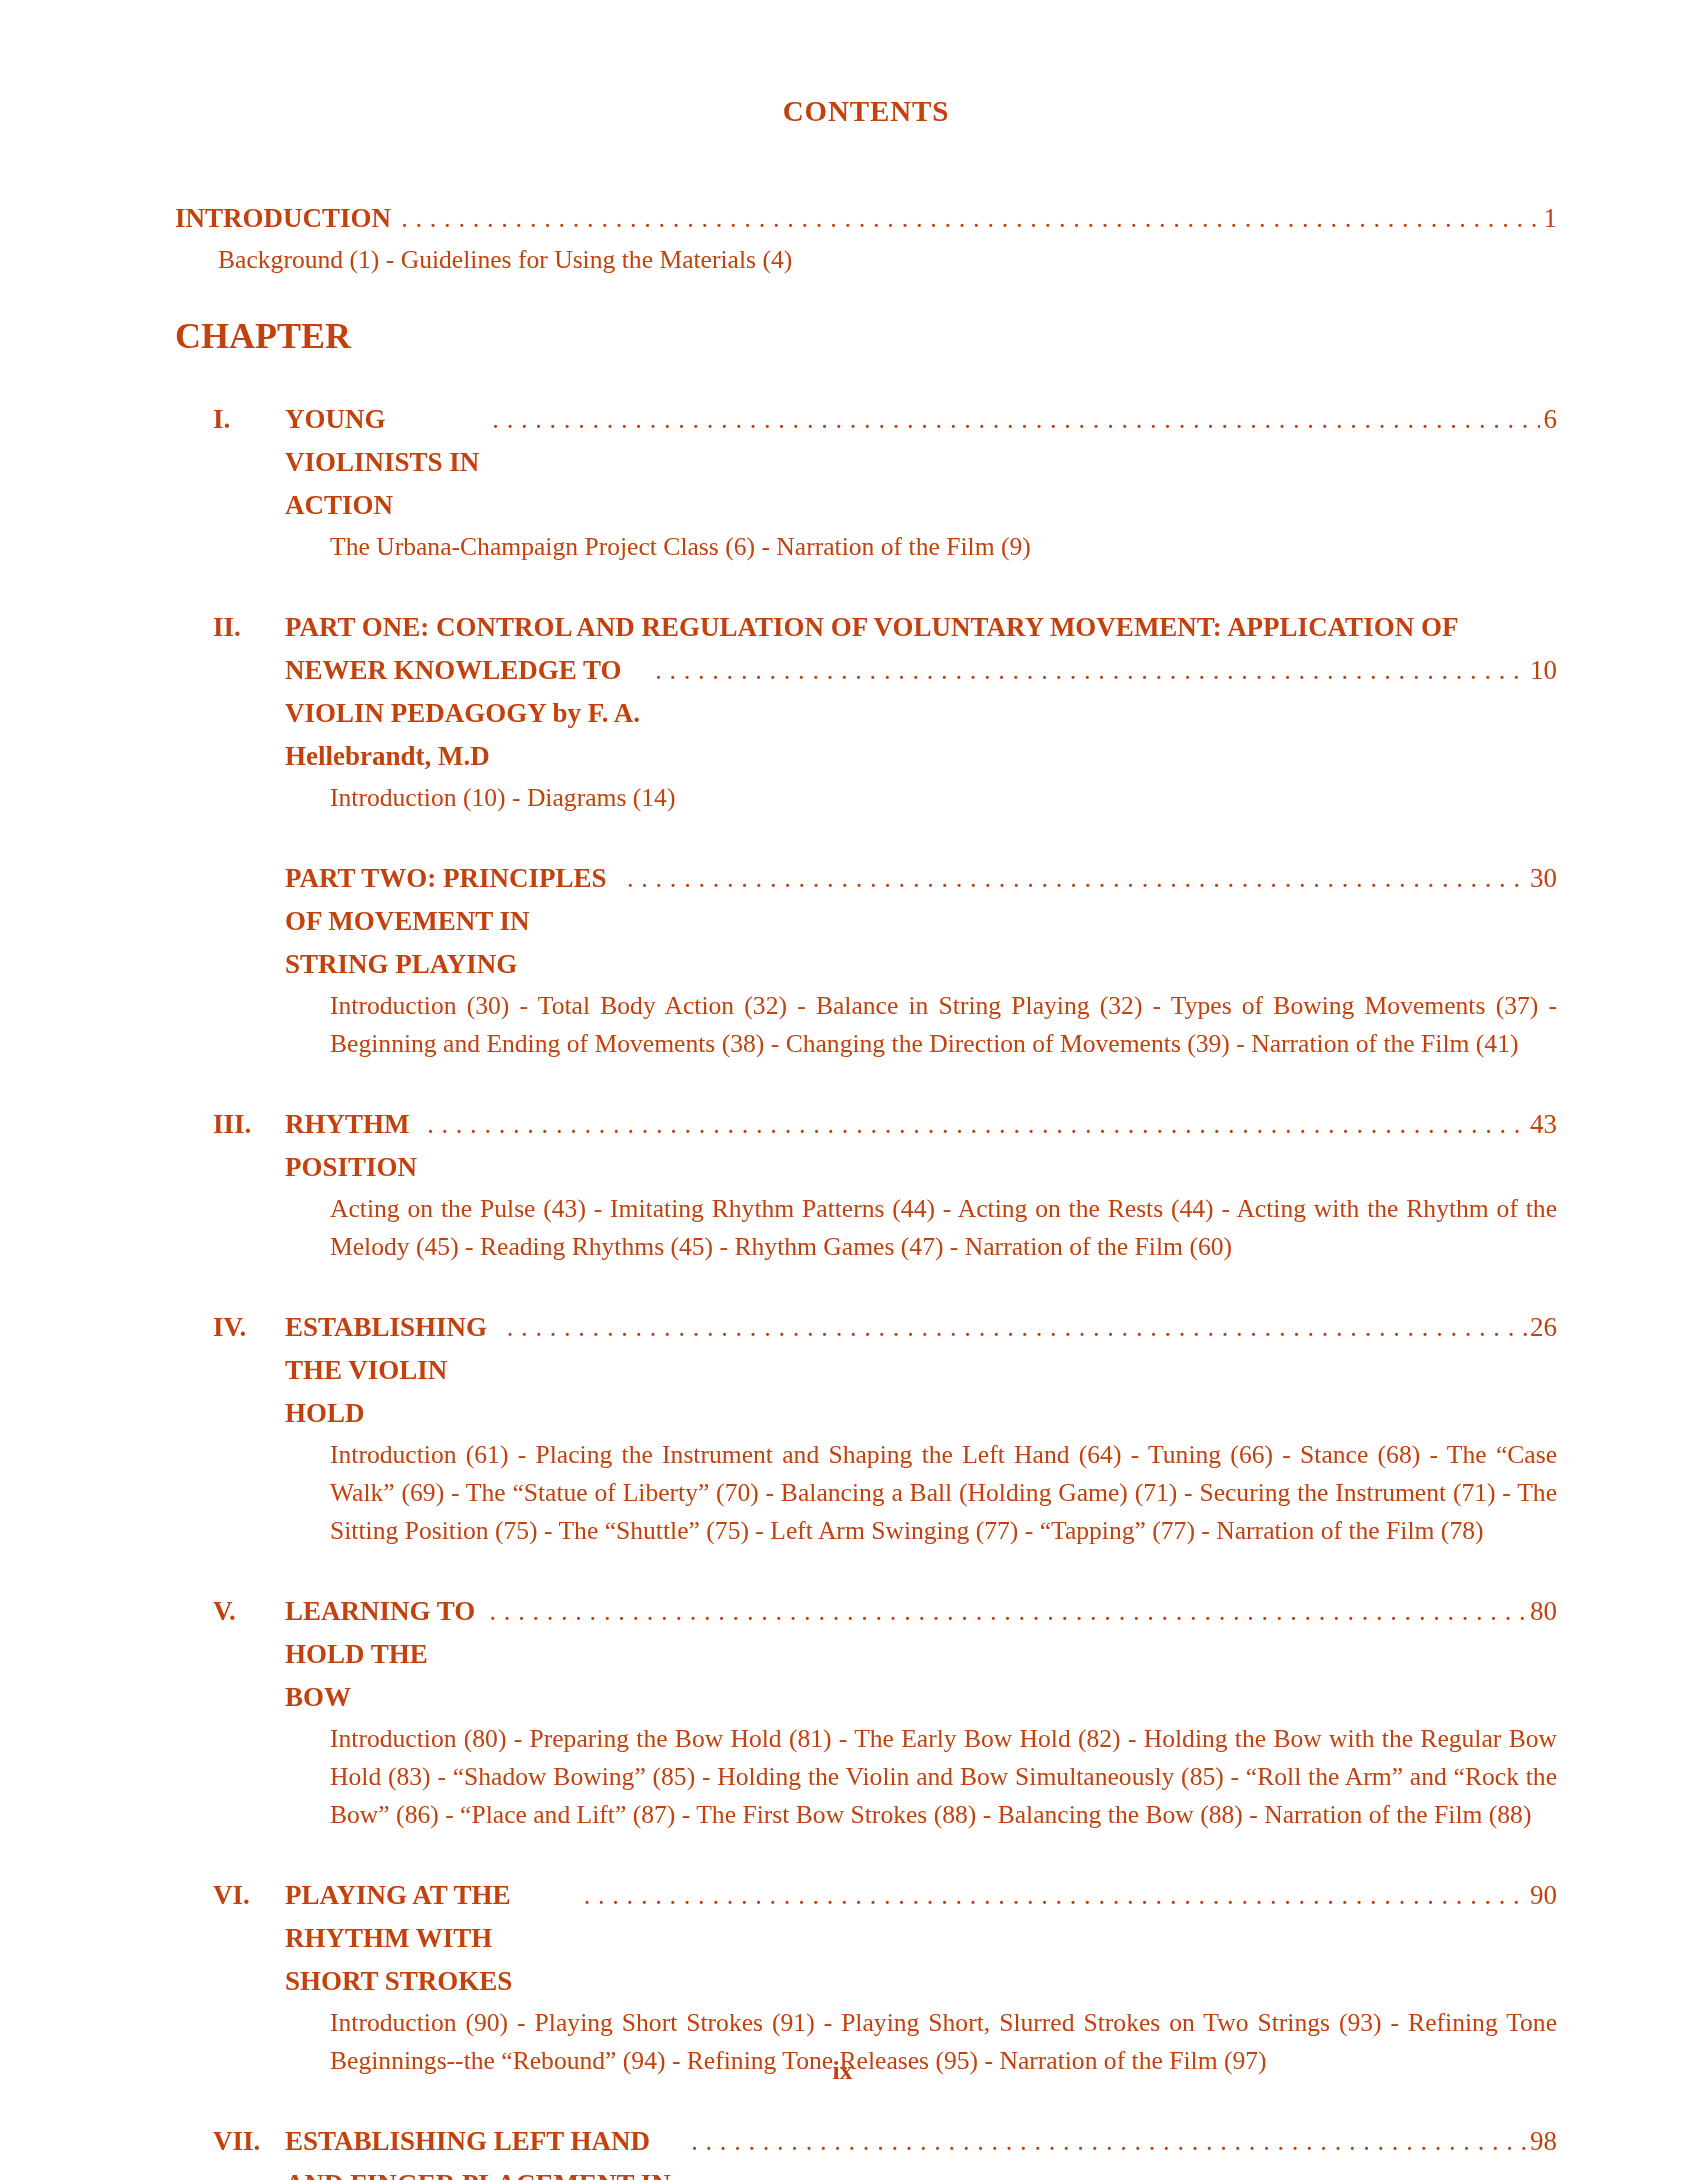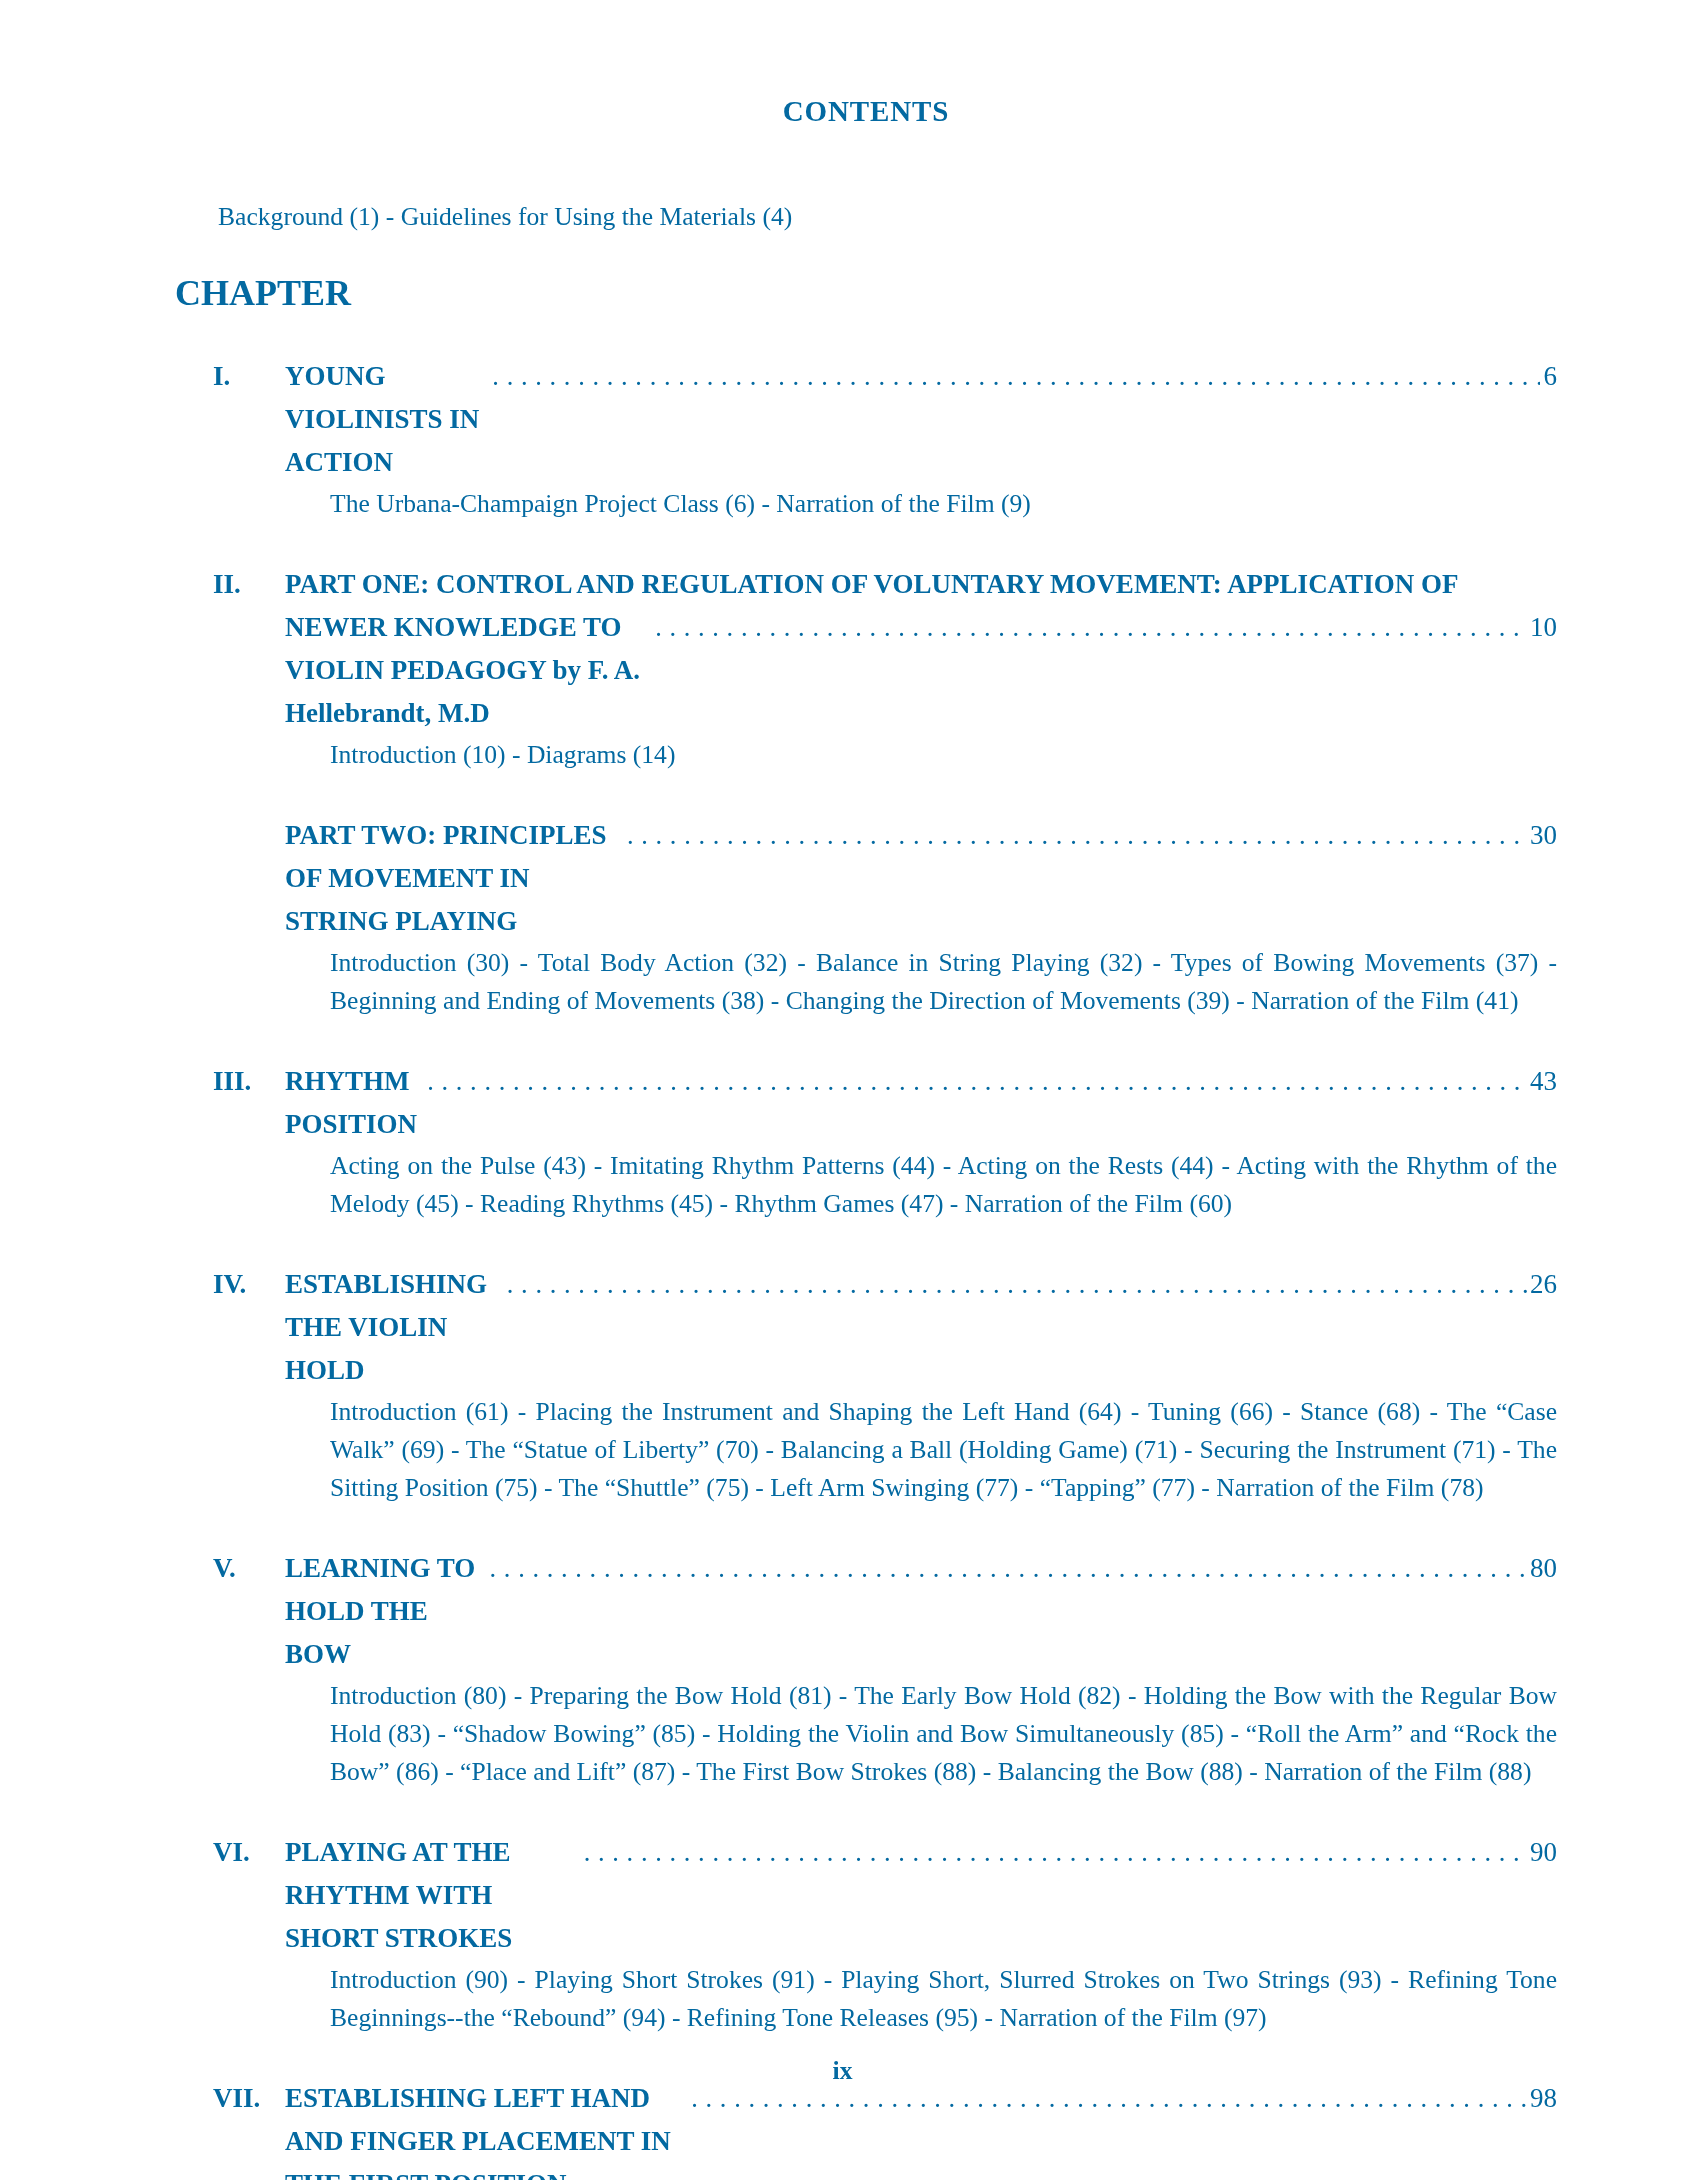--- a/index.html
+++ b/index.html
@@ -1,21 +1,21 @@
 <!DOCTYPE html>
 <html style="font-size:13.6px"><head>
 <meta charset="utf-8">
 <style>
   html, body { margin: 0; padding: 0; background: #ffffff; }
   .page {
     position: relative;
     width: 1685px;
     height: 2181px;
     background: #ffffff;
-    color: #0369a1;
+    color: #c2410c;
     font-family: "Liberation Serif", "DejaVu Serif", serif;
     box-sizing: border-box;
     padding: 95px 128px 0 175px;
     overflow: hidden;
   }
   .bold { font-weight: 700; }
   .contents-title {
     font-size: 29px;
     font-weight: 700;
     text-align: center;
@@ -77,20 +77,25 @@
     font-weight: 700;
   }
 </style>
 </head>
 <body>
 
 <div class="page">
 
   <div class="contents-title">CONTENTS</div>
 
+  <div class="row intro-row">
+    <span class="bold">INTRODUCTION</span>
+    <span class="leader"></span>
+    <span class="pagenum">1</span>
+  </div>
   <div class="intro-desc">Background (1) - Guidelines for Using the Materials (4)</div>
 
   <div class="chapter-label">CHAPTER</div>
 
   <div class="entries">
 
     <div class="entry">
       <div class="num">I.</div>
       <div class="entry-body">
         <div class="row">

